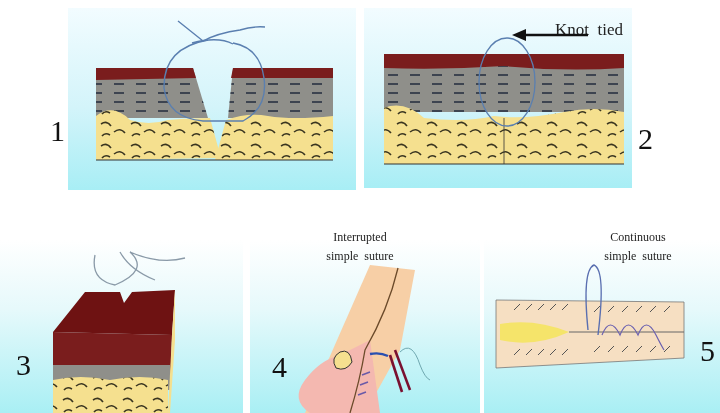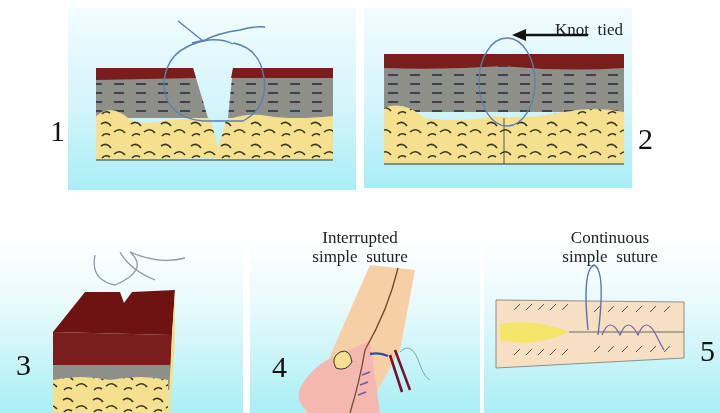--- a/index.html
+++ b/index.html
@@ -1,20 +1,20 @@
 <!DOCTYPE html>
 <html><head>
 <meta charset="utf-8">
 <style>
   html,body{margin:0;padding:0;}
   body{width:720px;height:413px;background:#ffffff;position:relative;overflow:hidden;font-family:"Liberation Serif","DejaVu Serif",serif;}
   .panel{position:absolute;overflow:hidden;}
   .panel svg{position:absolute;left:0;top:0;}
   .num{position:absolute;font-size:30px;color:#111;line-height:1;}
-  .label{position:absolute;font-size:17px;color:#222;text-align:center;line-height:19px;}
+  .label{position:absolute;font-size:12px;color:#222;text-align:center;line-height:19px;}
   .bg-a{background:linear-gradient(#f2fcff 0%, #d3f4fa 55%, #a8eef5 100%);}
   .bg-b{background:linear-gradient(#ffffff 0%, #e6f9fb 40%, #a9eff4 100%);}
 </style>
 </head>
 <body>
 
 <div class="panel bg-a" style="left:68px;top:8px;width:288px;height:182px;">
   <svg width="288" height="182">
     <defs>
       <pattern id="dash" width="22" height="9" patternUnits="userSpaceOnUse">
@@ -103,17 +103,17 @@
     <path d="M16 84 Q50 78 85 92 Q50 108 16 100 Z" fill="#f5e46a"></path>
     <g stroke="#555" stroke-width="1">
       <path d="M30 70 l6 -6 M42 70 l6 -6 M54 70 l6 -6 M66 70 l6 -6 M78 70 l6 -6 M110 72 l6 -6 M124 72 l6 -6 M138 72 l6 -6 M152 72 l6 -6 M166 72 l6 -6 M180 72 l6 -6"></path>
       <path d="M30 115 l6 -6 M42 115 l6 -6 M54 115 l6 -6 M66 115 l6 -6 M78 115 l6 -6 M110 112 l6 -6 M124 112 l6 -6 M138 112 l6 -6 M152 112 l6 -6 M166 112 l6 -6 M180 112 l6 -6"></path>
     </g>
     <line x1="85" y1="92" x2="200" y2="92" stroke="#666" stroke-width="1"></line>
     <path d="M104 90 Q98 30 110 25 Q122 30 114 95" stroke="#5a6fb0" stroke-width="1.4" fill="none"></path>
     <path d="M118 95 q8 -20 18 0 q8 -20 18 0 q8 -20 18 0 q5 10 8 15" stroke="#6a60b0" stroke-width="1.2" fill="none"></path>
   </svg>
 </div>
-<div class="label" style="left:530px;top:228px;width:160px;font-family:Liberation Serif, serif;">
+<div class="label" style="left:558px;top:228px;width:160px;font-family:Liberation Serif, serif;">
   <div>Continuous</div>
   <div style="white-space:pre;">simple  suture</div>
 </div>
 <div class="num" style="left:700px;top:336px;">5</div>
 
 </body></html>

